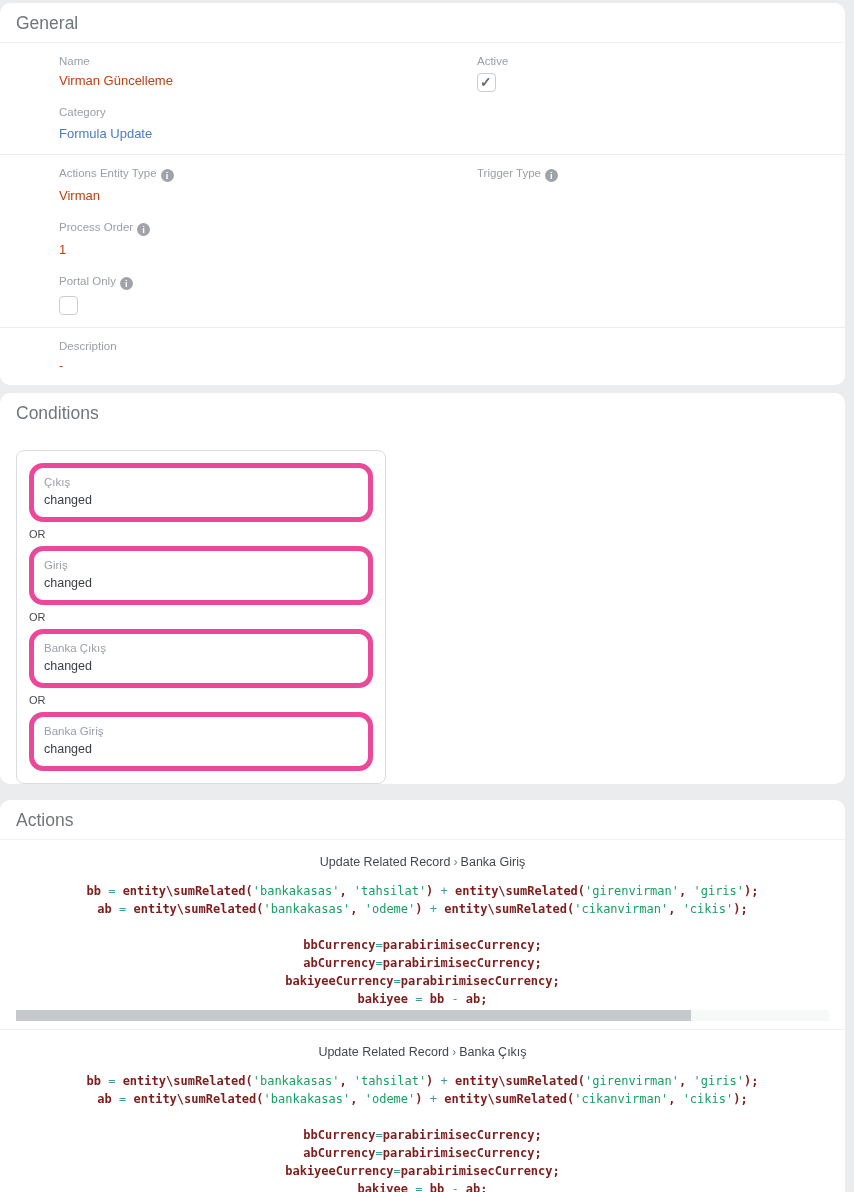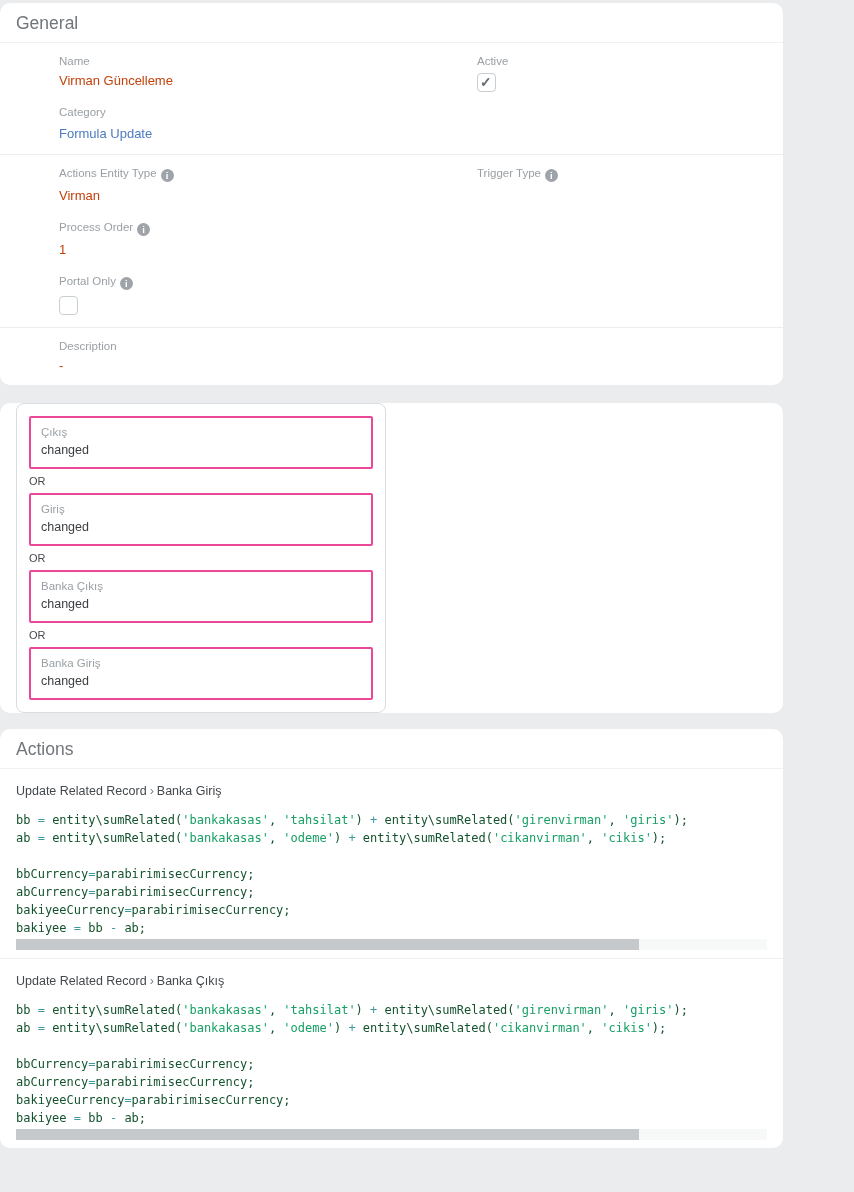--- a/index.html
+++ b/index.html
@@ -7,21 +7,21 @@
   body {
     background: #eaecee;
     font-family: "Liberation Sans", sans-serif;
     overflow: hidden;
     padding-top: 3px;
   }
   .panel {
     background: #fff;
     border-radius: 10px;
     margin-bottom: 8px;
-    width: 783px;
+    width: 845px;
   }
   .panel-heading {
     font-size: 17.5px;
     color: #71767b;
     padding: 10px 16px 8px;
   }
   .panel-heading.bordered { border-bottom: 1px solid #f0f1f2; }
 
   
   .gen-section { padding: 12px 16px 12px; margin-left: 43px; }
@@ -71,55 +71,55 @@
 
   
   .cond-outer {
     margin: 18px 16px 16px;
     width: 370px;
     border: 1px solid #d9dde1;
     border-radius: 8px;
     padding: 12px;
   }
   .cond-card {
-    border: 2px solid #ec4899;
-    border-radius: 2px;
+    border: 5px solid #ec4899;
+    border-radius: 14px;
     padding: 8px 10px 10px;
   }
   .cond-field {
     font-size: 11.5px;
     color: #9aa0a5;
     margin-bottom: 5px;
   }
   .cond-type { font-size: 12.5px; color: #3c4044; }
   .or-label {
     font-size: 11px;
     font-weight: 500;
     color: #46494d;
     margin: 6px 0;
   }
 
   
-  .action-item { padding: 15px 16px 8px; }
+  .action-item { padding: 15px 16px 8px; text-align: center; }
   .action-item:not(:last-child) { border-bottom: 1px solid #f0f0f0; }
   .action-title {
     font-size: 12.5px;
     color: #43484d;
     margin-bottom: 13px;
   }
   .action-title .sep { color: #7a8085; padding: 0 3px; }
   .code-block {
     font-family: "DejaVu Sans Mono", monospace;
     font-size: 12px;
     line-height: 18px;
     white-space: pre;
     color: #24292e;
   }
   .code-line { height: 18px; }
-  .tok-t { color: #14532d; }
+  .tok-t { color: #7f1d1d; font-weight: bold; }
   .tok-s { color: #17a065; }
   .tok-o { color: #3e999f; }
   .h-scrollbar {
     margin-top: 2px;
     height: 11px;
     background: #f7f8f8;
     width: 100%;
   }
   .h-thumb { height: 11px; width: 83%; background: #c6c9cb; }
 </style>
@@ -176,20 +176,21 @@
 
   <div class="gen-section" style="">
     <div class="field">
       <div class="flabel">Description</div>
       <div class="fvalue">-</div>
     </div>
   </div>
 </div>
 
 <div class="panel">
+  <div class="panel-heading">Conditions</div>
   <div class="cond-outer">
       <div class="cond-card">
         <div class="cond-field">Çıkış</div>
         <div class="cond-type">changed</div>
       </div>
       <div class="or-label">OR</div>
       <div class="cond-card">
         <div class="cond-field">Giriş</div>
         <div class="cond-type">changed</div>
       </div>

